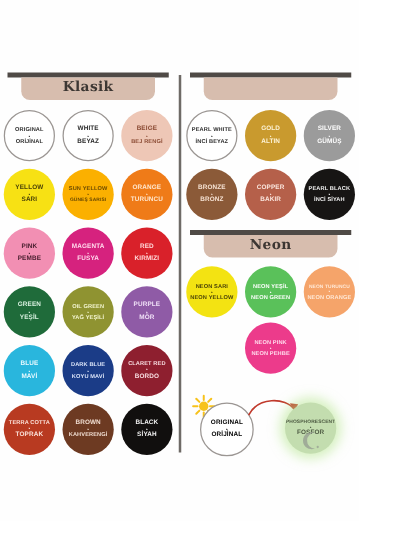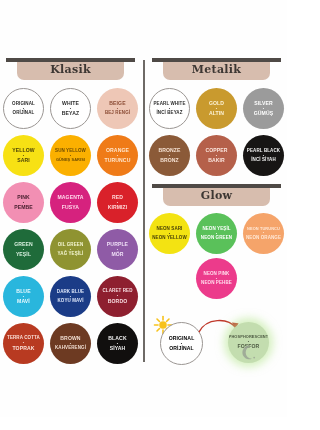--- a/index.html
+++ b/index.html
@@ -352,21 +352,20 @@
         </div>
     </div>
   </div>
 
   <div class="col-right">
 
     <div class="section">
       <div class="hdr-wrap">
         <div class="hdr-bar"></div>
         <div class="hdr-plate"></div>
-        <div class="hdr-text">Metalik</div>
       </div>
       <div class="grid g3" id="grid-metalik">
           <div class="cell">
             <div class="dot outline" style="color: rgb(43, 43, 43);">
               <span class="lbl sm">PEARL WHITE</span>
               <span class="sep">•</span>
               <span class="lbl sm">İNCİ BEYAZ</span>
             </div>
           </div>
           <div class="cell">
@@ -406,21 +405,21 @@
           </div>
         </div>
     </div>
 
     <div class="spacer-sm"></div>
 
     <div class="section">
       <div class="hdr-wrap">
         <div class="hdr-bar"></div>
         <div class="hdr-plate"></div>
-        <div class="hdr-text">Glow</div>
+        <div class="hdr-text">Neon</div>
       </div>
       <div class="grid g2" id="grid-neon">
           <div class="cell">
             <div class="dot" style="background: rgb(243, 227, 18); color: rgb(74, 66, 8);">
               <span class="lbl sm">NEON SARI</span>
               <span class="sep">•</span>
               <span class="lbl sm">NEON YELLOW</span>
             </div>
           </div>
           <div class="cell">

